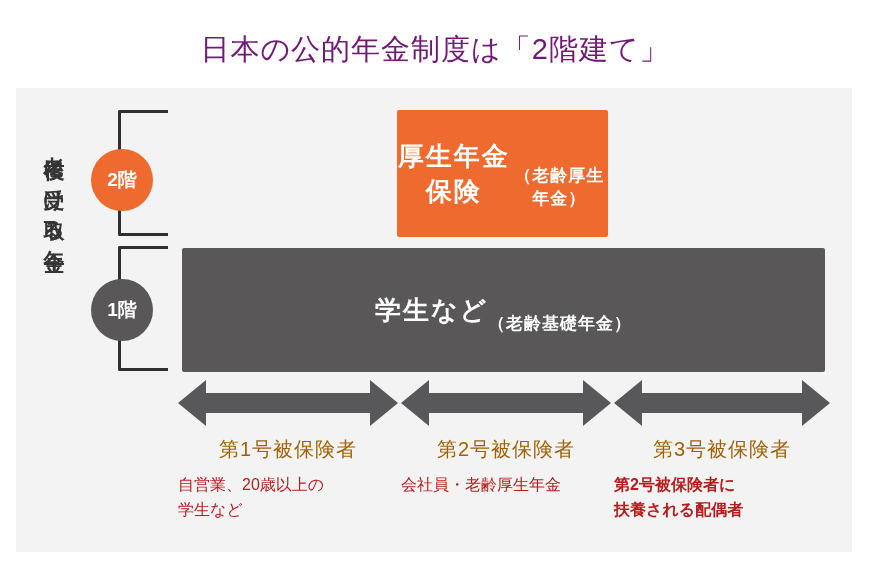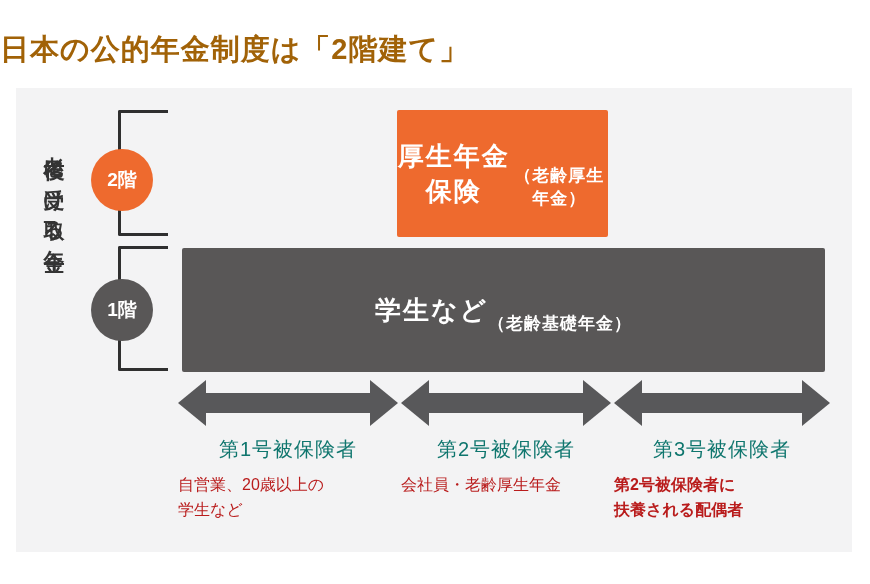--- a/index.html
+++ b/index.html
@@ -7,24 +7,24 @@
     position: relative;
     width: 870px;
     height: 584px;
     background: #ffffff;
     font-family: "Liberation Sans", "DejaVu Sans", sans-serif;
     overflow: hidden;
   }
   .diagram-title {
     position: absolute;
     top: 30px; left: 0; width: 100%;
-    text-align: left;
+    text-align: center;
     font-size: 29px;
-    font-weight: 700;
-    color: #a16207;
+    font-weight: 400;
+    color: #701a75;
     letter-spacing: 1px;
   }
   .panel {
     position: absolute;
     left: 16px; top: 88px;
     width: 836px; height: 464px;
     background: #f3f3f4;
   }
   .side-label {
     position: absolute;
@@ -96,21 +96,21 @@
   }
   .arrow-1 { left: 162px; width: 220px; }
   .arrow-2 { left: 385px; width: 210px; }
   .arrow-3 { left: 598px; width: 216px; }
   .category-label {
     position: absolute;
     top: 348px;
     text-align: center;
     font-size: 20px;
     font-weight: 500;
-    color: #0f766e;
+    color: #a16207;
     letter-spacing: 1px;
   }
   .cat-label-1 { left: 162px; width: 220px; }
   .cat-label-2 { left: 385px; width: 210px; }
   .cat-label-3 { left: 598px; width: 216px; }
   .category-desc {
     position: absolute;
     top: 384px;
     text-align: left;
     font-size: 16px;

